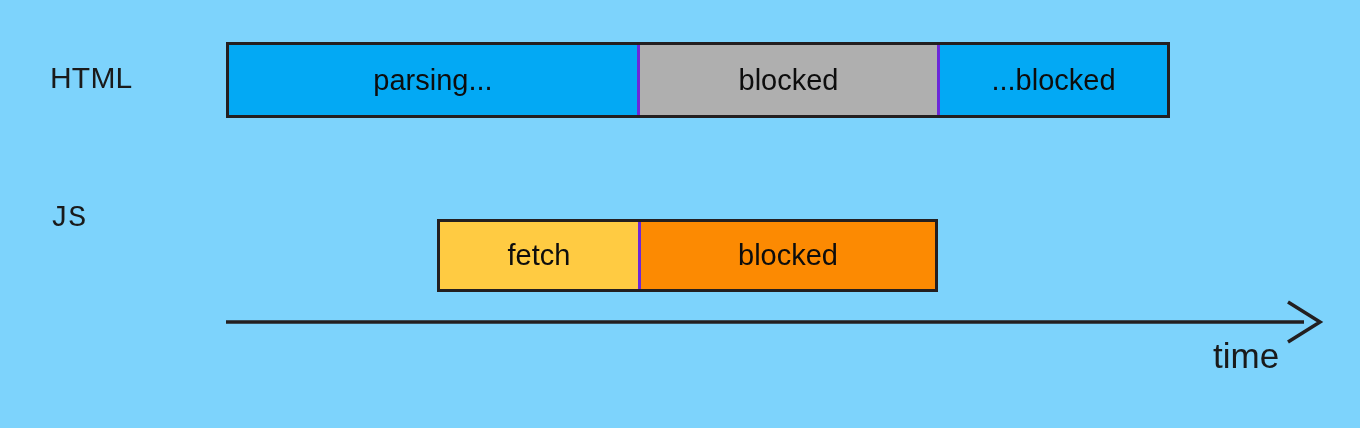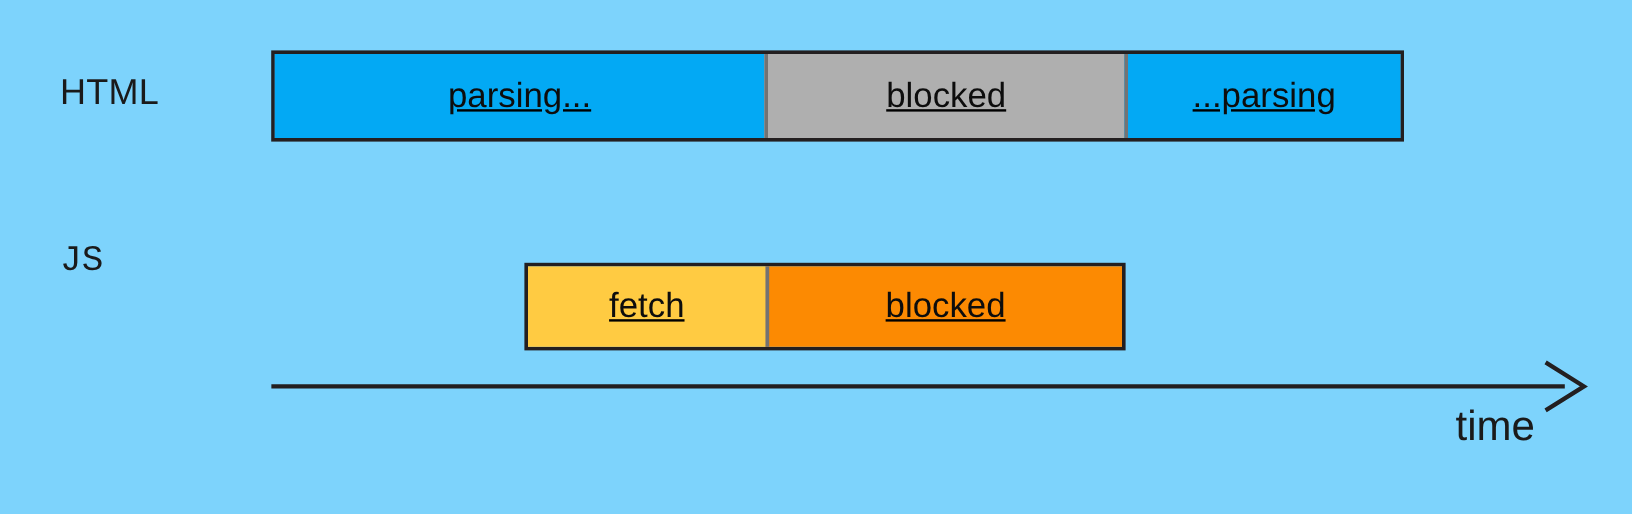--- a/index.html
+++ b/index.html
@@ -30,21 +30,20 @@
   }
   #label-html { left: 50px; top: 63px; }
   #label-js   { left: 50px; top: 203px; font-family: Liberation Mono, monospace; }
 
   
   .bar {
     position: absolute;
     display: flex;
     box-sizing: border-box;
     border: 3px solid #231f20;
-    text-decoration: underline;
   }
   #bar-html {
     left: 226px;
     top: 42px;
     width: 944px;
     height: 76px;
   }
   #bar-js {
     left: 437px;
     top: 183px;
@@ -57,21 +56,21 @@
     box-sizing: border-box;
     display: flex;
     align-items: center;
     justify-content: center;
     font-size: 29px;
     color: #0d0d0d;
     white-space: nowrap;
     overflow: hidden;
   }
   .segment + .segment {
-    border-left: 3px solid #737373;
+    border-left: 3px solid #6d28d9;
     text-align: right;
   }
 
   
   #time-axis {
     position: absolute;
     left: 226px;
     top: 296px;
     width: 1104px;
     height: 56px;
@@ -88,21 +87,21 @@
 </head>
 <body>
 
 <div id="canvas">
 
   <div class="row-label" id="label-html">HTML</div>
 
   <div class="bar" id="bar-html">
     <div class="segment" style="width:408px;background:#03A9F4;">parsing...</div>
     <div class="segment" style="width:300px;background:#AFAFAF;">blocked</div>
-    <div class="segment" style="width:230px;background:#03A9F4;">...parsing</div>
+    <div class="segment" style="width:230px;background:#03A9F4;">...blocked</div>
   </div>
 
   <div class="row-label" id="label-js">JS</div>
 
   <div class="bar" id="bar-js">
     <div class="segment" style="width:198px;background:#FFCB42;">fetch</div>
     <div class="segment" style="width:297px;background:#FC8A02;">blocked</div>
   </div>
 
   <svg id="time-axis" viewBox="0 0 1104 56" width="1104" height="56">

